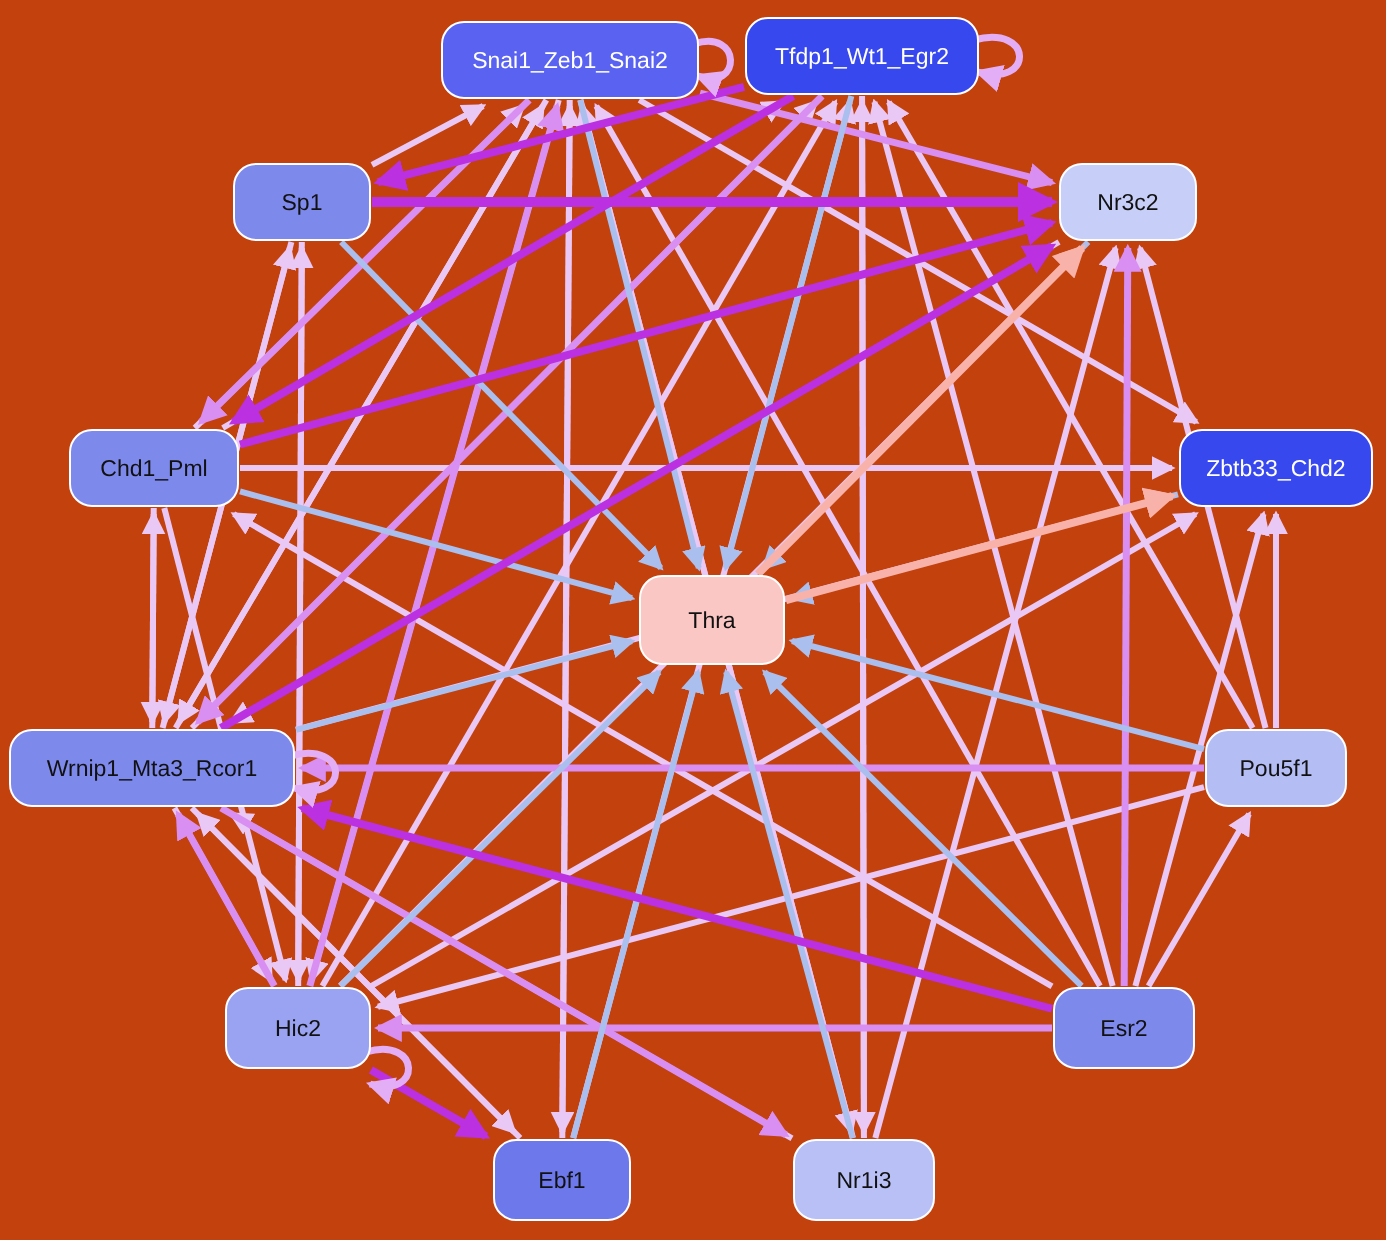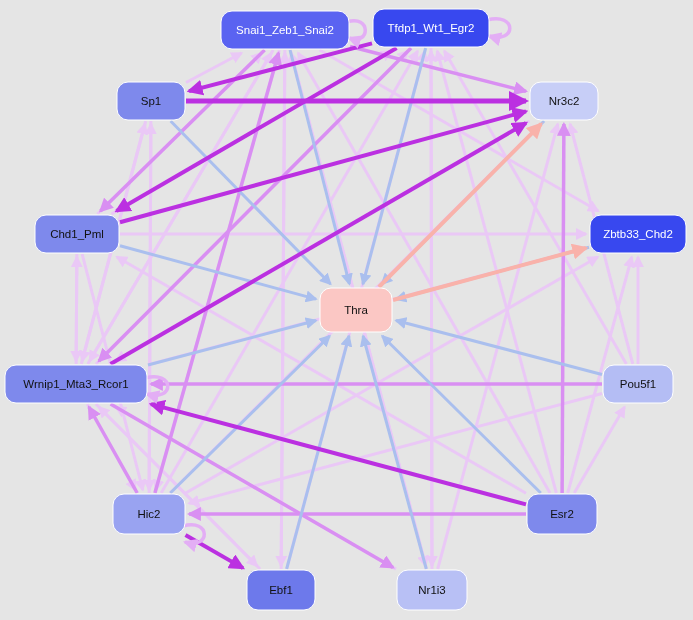--- a/index.html
+++ b/index.html
@@ -1,19 +1,19 @@
 <!DOCTYPE html>
 <html><head>
 <meta charset="utf-8">
 <style>
   html, body { margin: 0; padding: 0; background: #ffffff; }
   .stage {
     position: relative;
     width: 693px; height: 620px;
-    background: #e5e5e5;
+    background: #c2410c;
     font-family: "Liberation Sans", sans-serif;
     overflow: hidden;
   }
   svg { display: block; }
   .node-rect { stroke: #ffffff; stroke-width: 1; }
   .node-label {
     font-family: "Liberation Sans", sans-serif;
     font-size: 11.5px;
     text-anchor: middle;
     dominant-baseline: middle;

